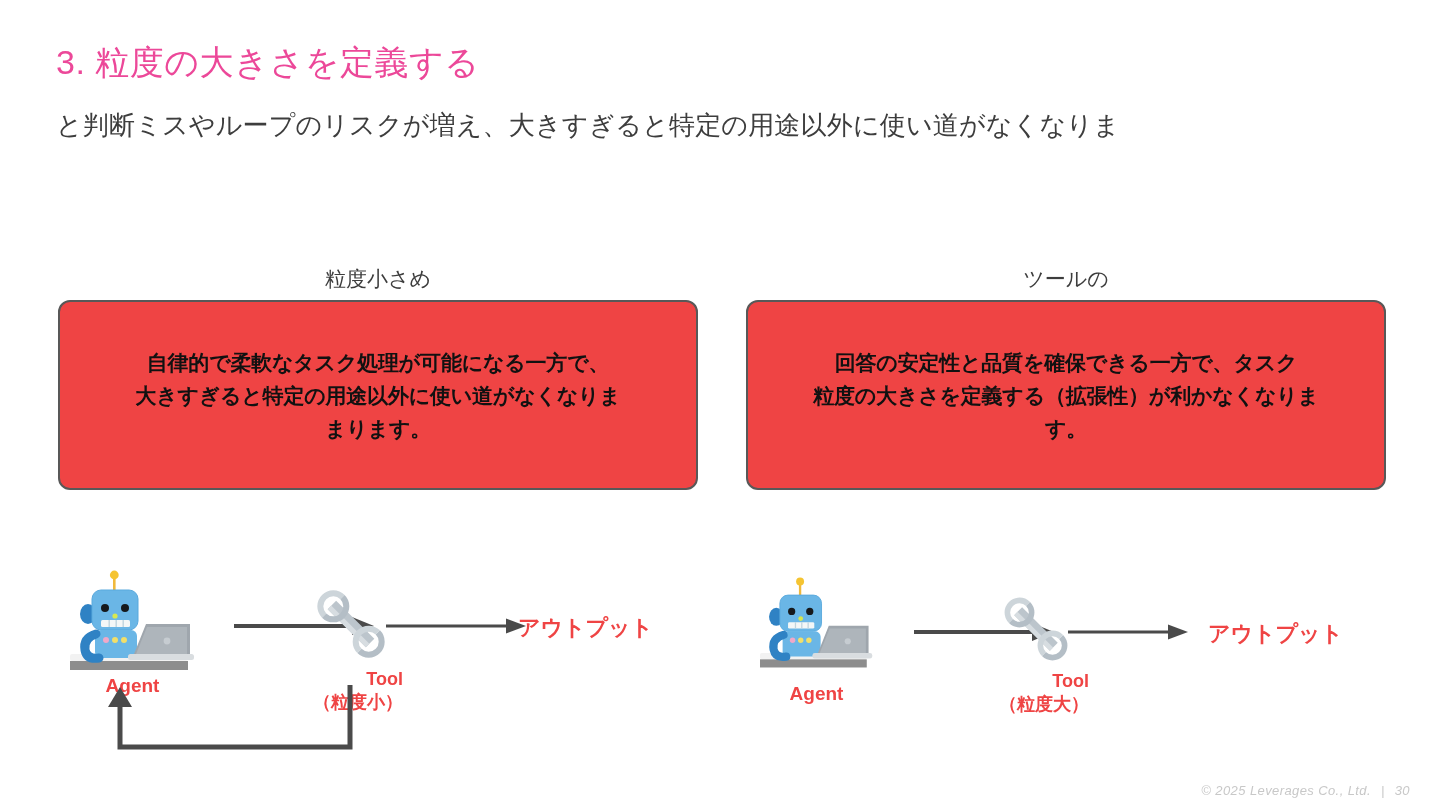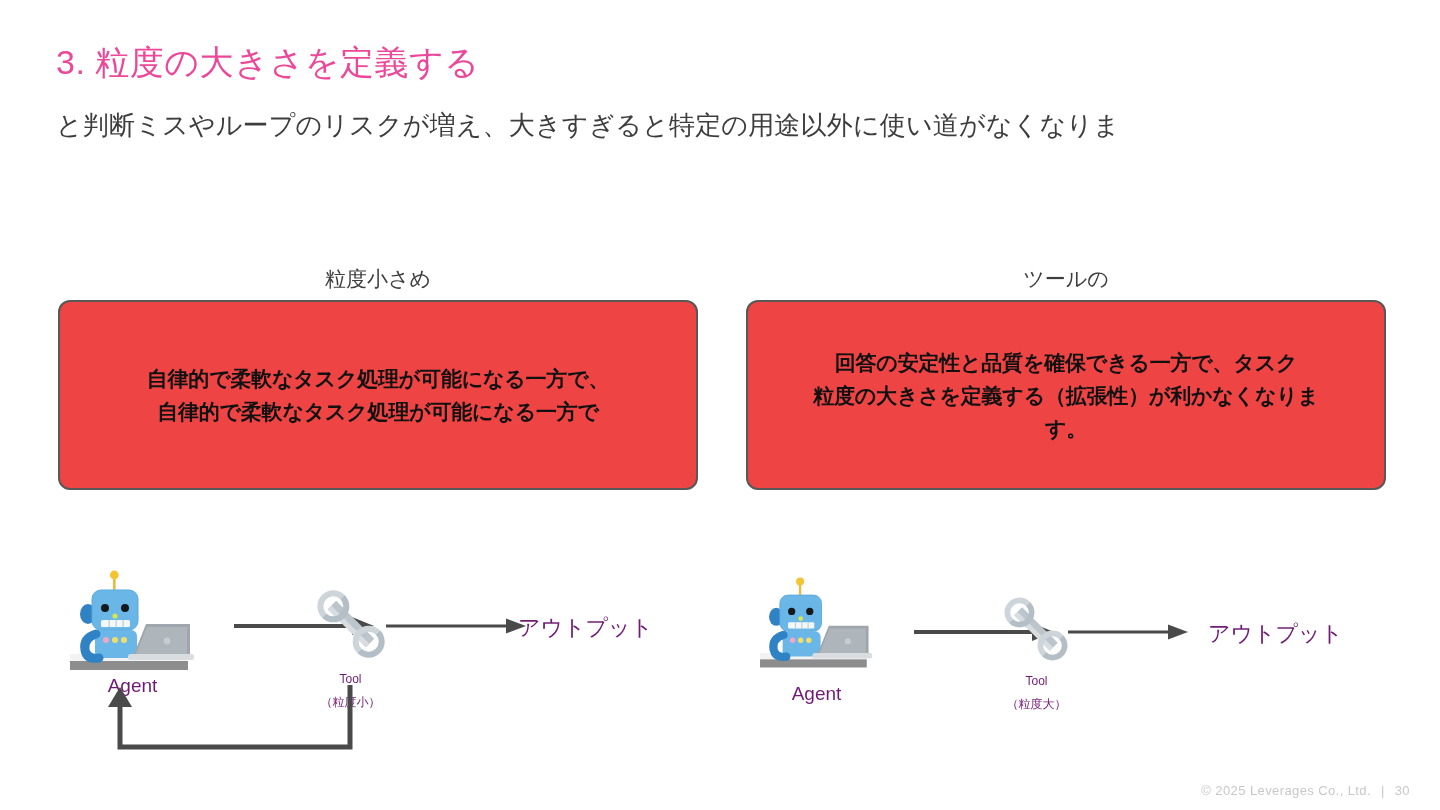--- a/index.html
+++ b/index.html
@@ -54,24 +54,24 @@
   .diagram{position:absolute;top:565px;height:200px;}
   .diagram.left{left:58px;width:640px;}
   .diagram.right{left:746px;width:640px;}
 
   .robot-wrap{position:absolute;}
   .robot-wrap.l{left:10px;top:5px;}
   .robot-wrap.r{left:12px;top:12px;}
 
   .node-label{
     position:absolute;text-align:center;
-    font-weight:normal;color:#701a75;white-space:nowrap;
+    font-weight:bold;color:#ef4444;white-space:nowrap;
   }
   .agent-label{font-size:19px;}
-  .tool-label{font-size:12px;line-height:23px;}
+  .tool-label{font-size:18px;line-height:23px;text-align:right;}
   .out-label{font-size:22px;}
 
   svg{display:block;overflow:visible;}
 </style>
 </head>
 <body>
 
 <div class="slide">
 
   <div class="slide-title">3. 粒度の大きさを定義する</div>
@@ -79,21 +79,22 @@
   <div class="lead">
     <div>と判断ミスやループのリスクが増え、大きすぎると特定の用途以外に使い道がなくなりま</div>
   </div>
 
   <div class="col-head left">粒度小さめ</div>
   <div class="col-head right">ツールの</div>
 
   <div class="panel left">
     <div class="panel-text">
       <div>自律的で柔軟なタスク処理が可能になる一方で、</div>
-      <div>自律的で柔軟なタスク処理が可能になる一方で</div>
+      <div>大きすぎると特定の用途以外に使い道がなくなりま</div>
+      <div>まります。</div>
     </div>
   </div>
 
   <div class="panel right">
     <div class="panel-text">
       <div>回答の安定性と品質を確保できる一方で、タスク</div>
       <div>粒度の大きさを定義する（拡張性）が利かなくなりま</div>
       <div>す。</div>
     </div>
   </div>
@@ -230,19 +231,19 @@
 
     <svg style="position:absolute;left:322px;top:58px;" width="120" height="18">
       <line x1="0" y1="9" x2="100" y2="9" stroke="#4a4a4a" stroke-width="3"></line>
       <polygon points="100,1.5 120,9 100,16.5" fill="#4a4a4a"></polygon>
     </svg>
 
     <div class="node-label out-label" style="left:462px;top:54px;width:180px;text-align:left;">アウトプット</div>
   </div>
 
   <div style="position:absolute;right:30px;bottom:12px;display:flex;align-items:center;gap:10px;
-              font-size:13px;color:#c8c8c8;letter-spacing:.4px;">
+              font-size:13px;color:#c8c8c8;letter-spacing:.4px;font-style:italic;">
     <span>©  2025 Leverages Co., Ltd.</span>
     <span>|</span>
     <span>30</span>
   </div>
 
 </div>
 
 </body></html>

